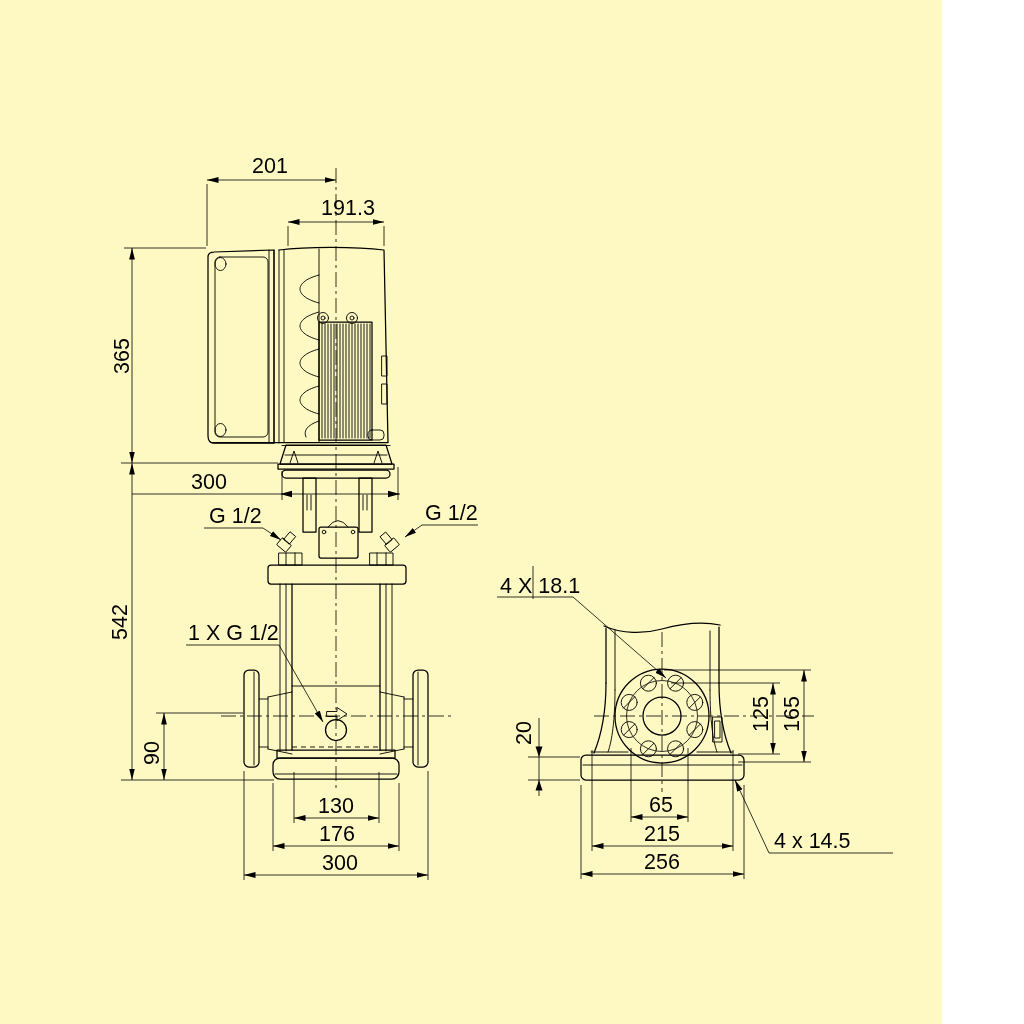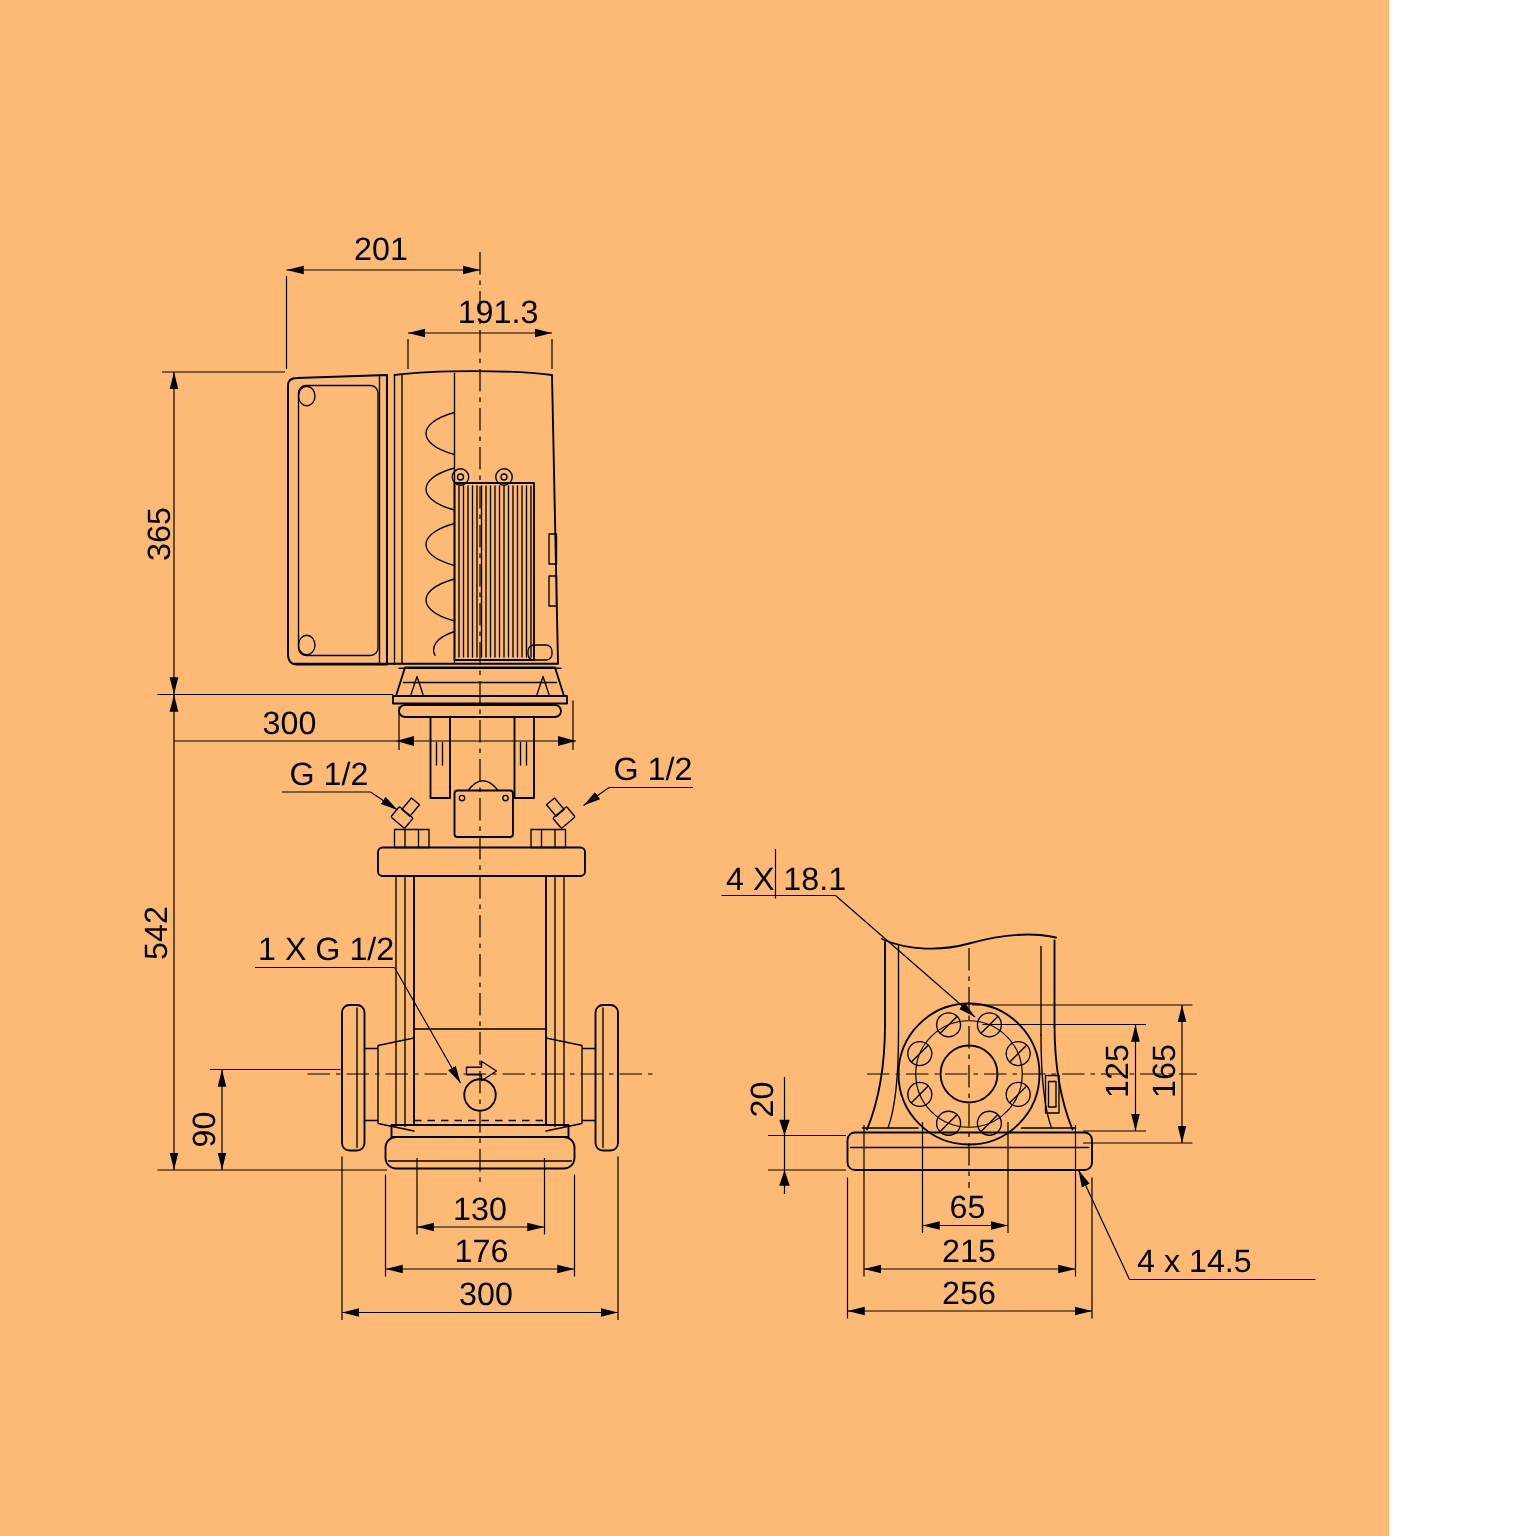--- a/index.html
+++ b/index.html
@@ -1,16 +1,16 @@
 <!DOCTYPE html>
 <html><head>
 <meta charset="utf-8">
 <style>
   html,body { margin:0; padding:0; background:#ffffff; }
-  .canvas { position:relative; width:926px; height:1024px; background:#fdba74; overflow:hidden; }
+  .canvas { position:relative; width:926px; height:1024px; background:#fef9c3; overflow:hidden;padding-left:16px; }
   svg { display:block; }
   .ol  { fill:none; stroke:#000; stroke-width:1.25; stroke-linejoin:round; stroke-linecap:round; }
   .ol2 { fill:none; stroke:#000; stroke-width:0.9;  stroke-linejoin:round; stroke-linecap:round; }
   .dim { fill:none; stroke:#000; stroke-width:0.8; }
   .cl  { fill:none; stroke:#000; stroke-width:0.8; stroke-dasharray:15 4 3 4; }
   .hid { fill:none; stroke:#000; stroke-width:0.9; stroke-dasharray:5 4; }
   .arr { fill:#000; stroke:none; }
   text { font-family:"Liberation Sans", sans-serif; font-size:21.5px; fill:#000; }
   .mid { text-anchor:middle; }
 </style>

